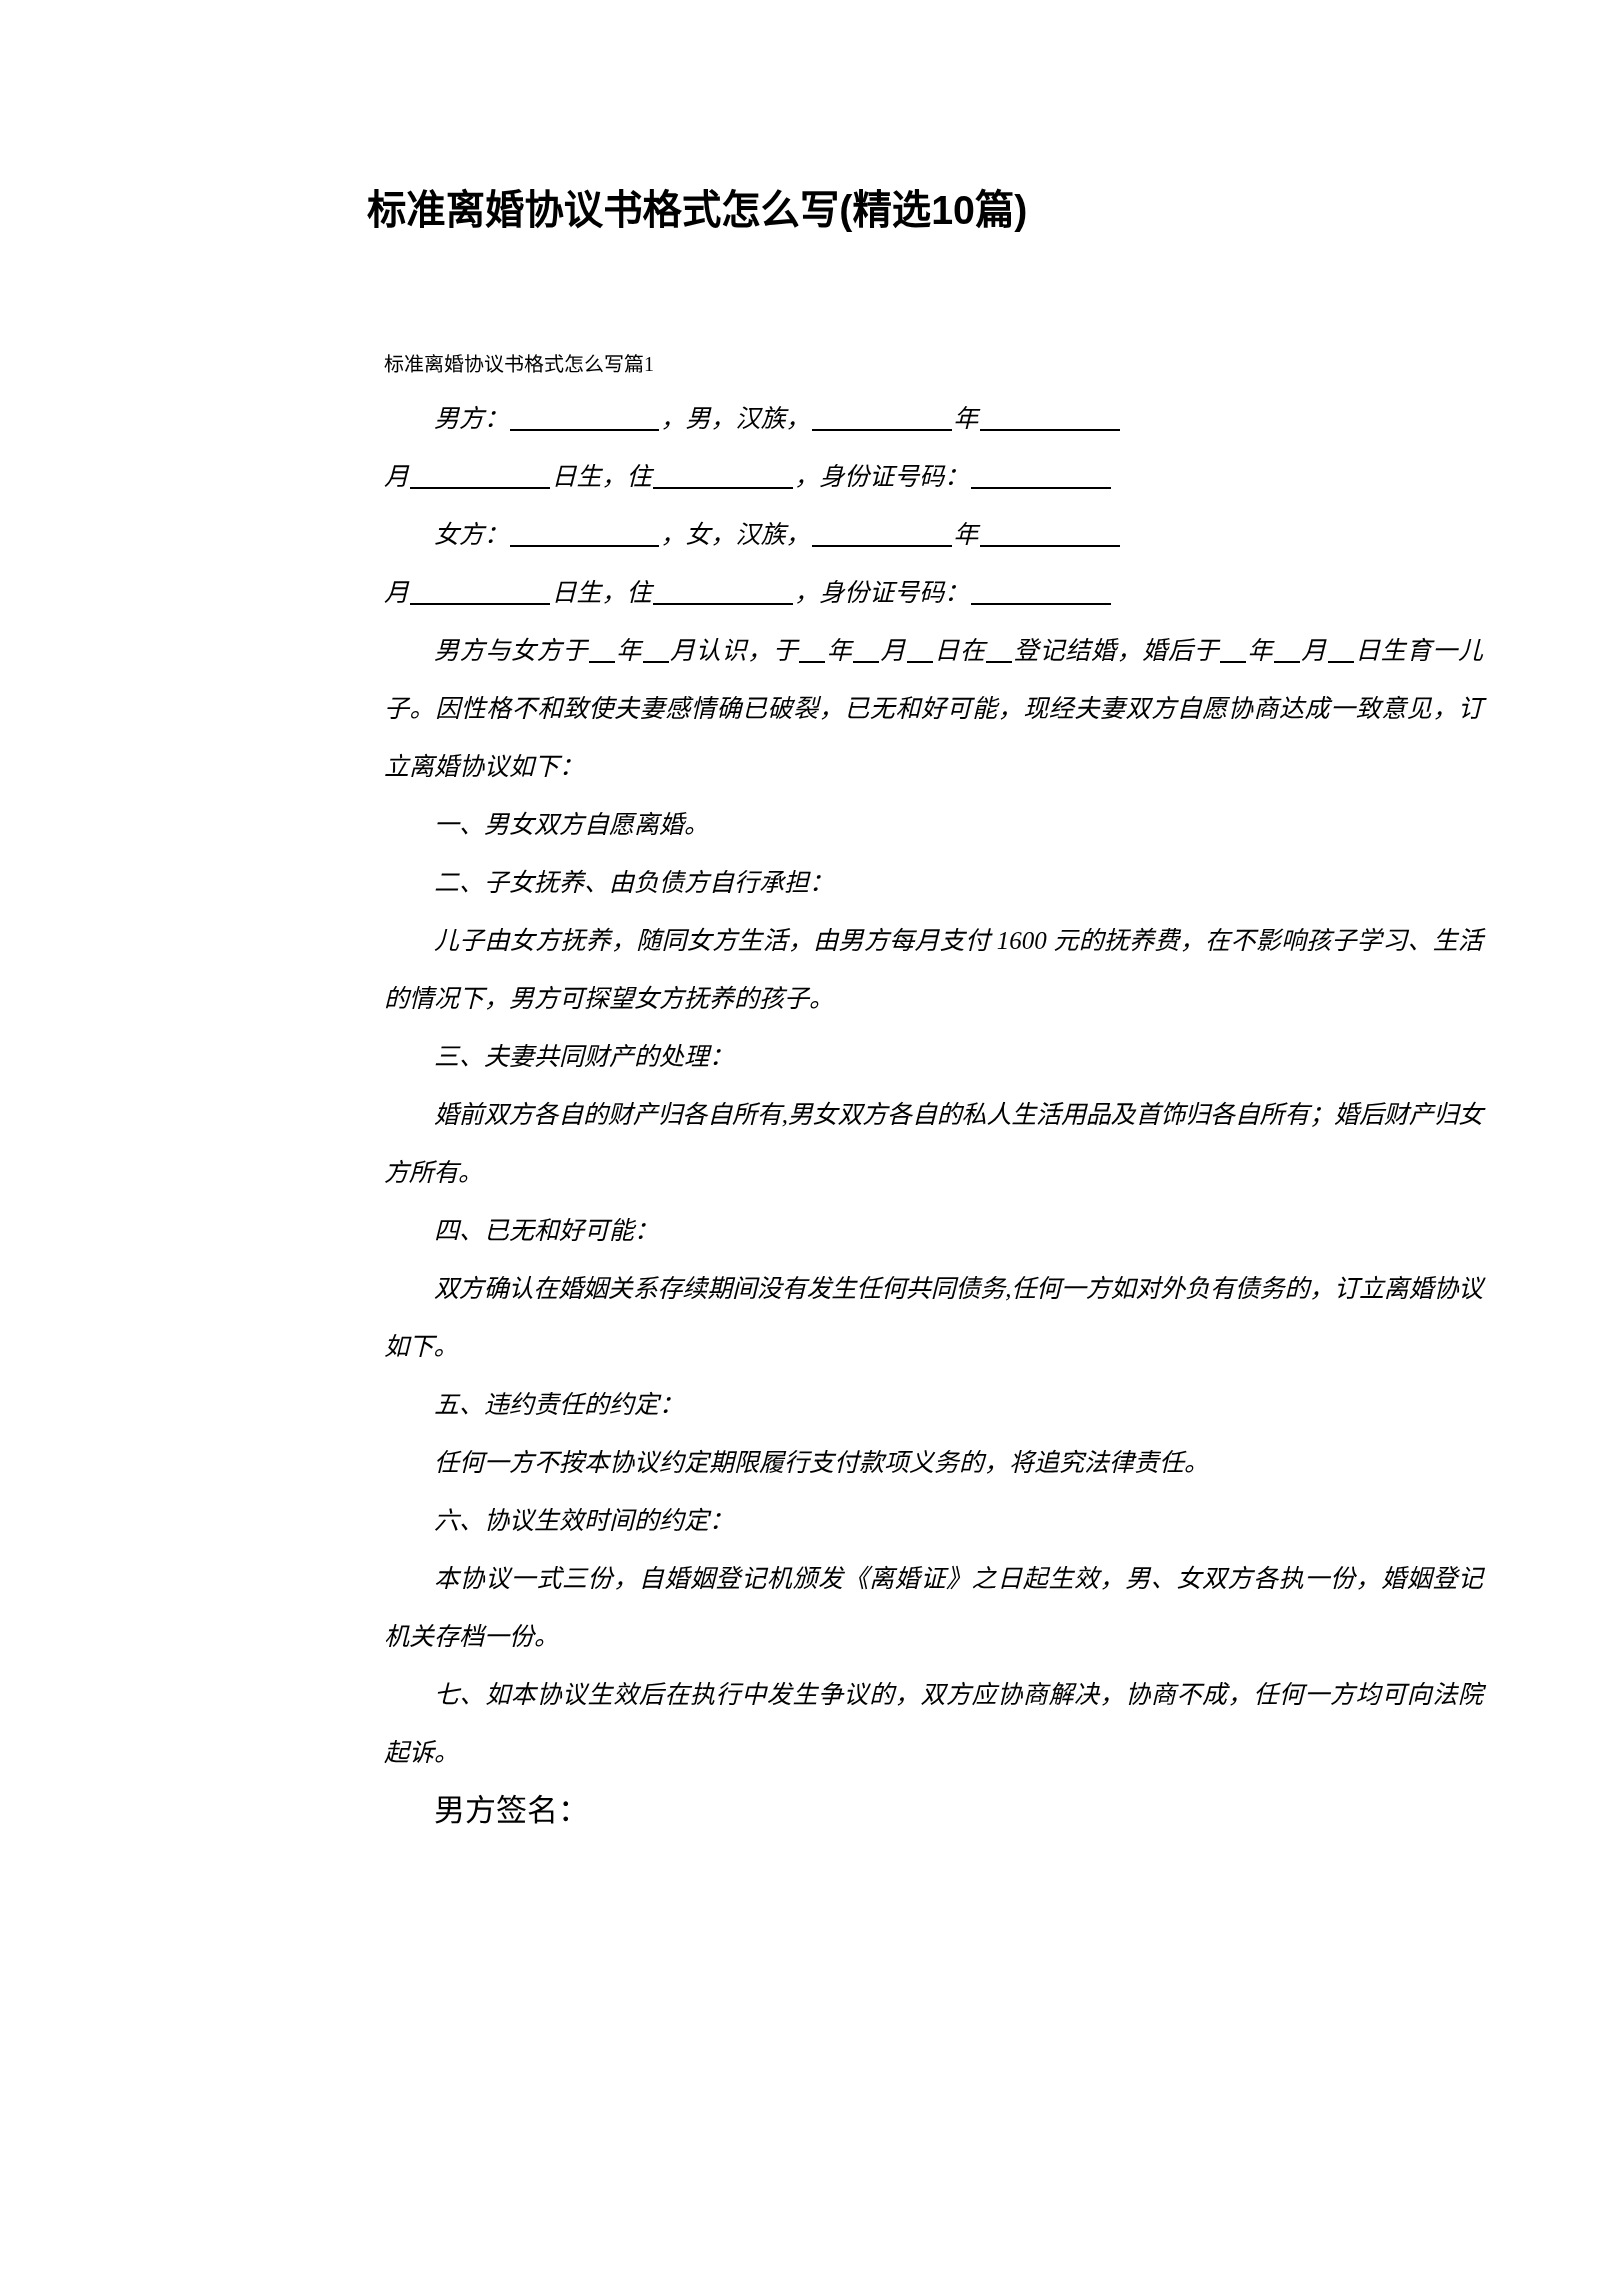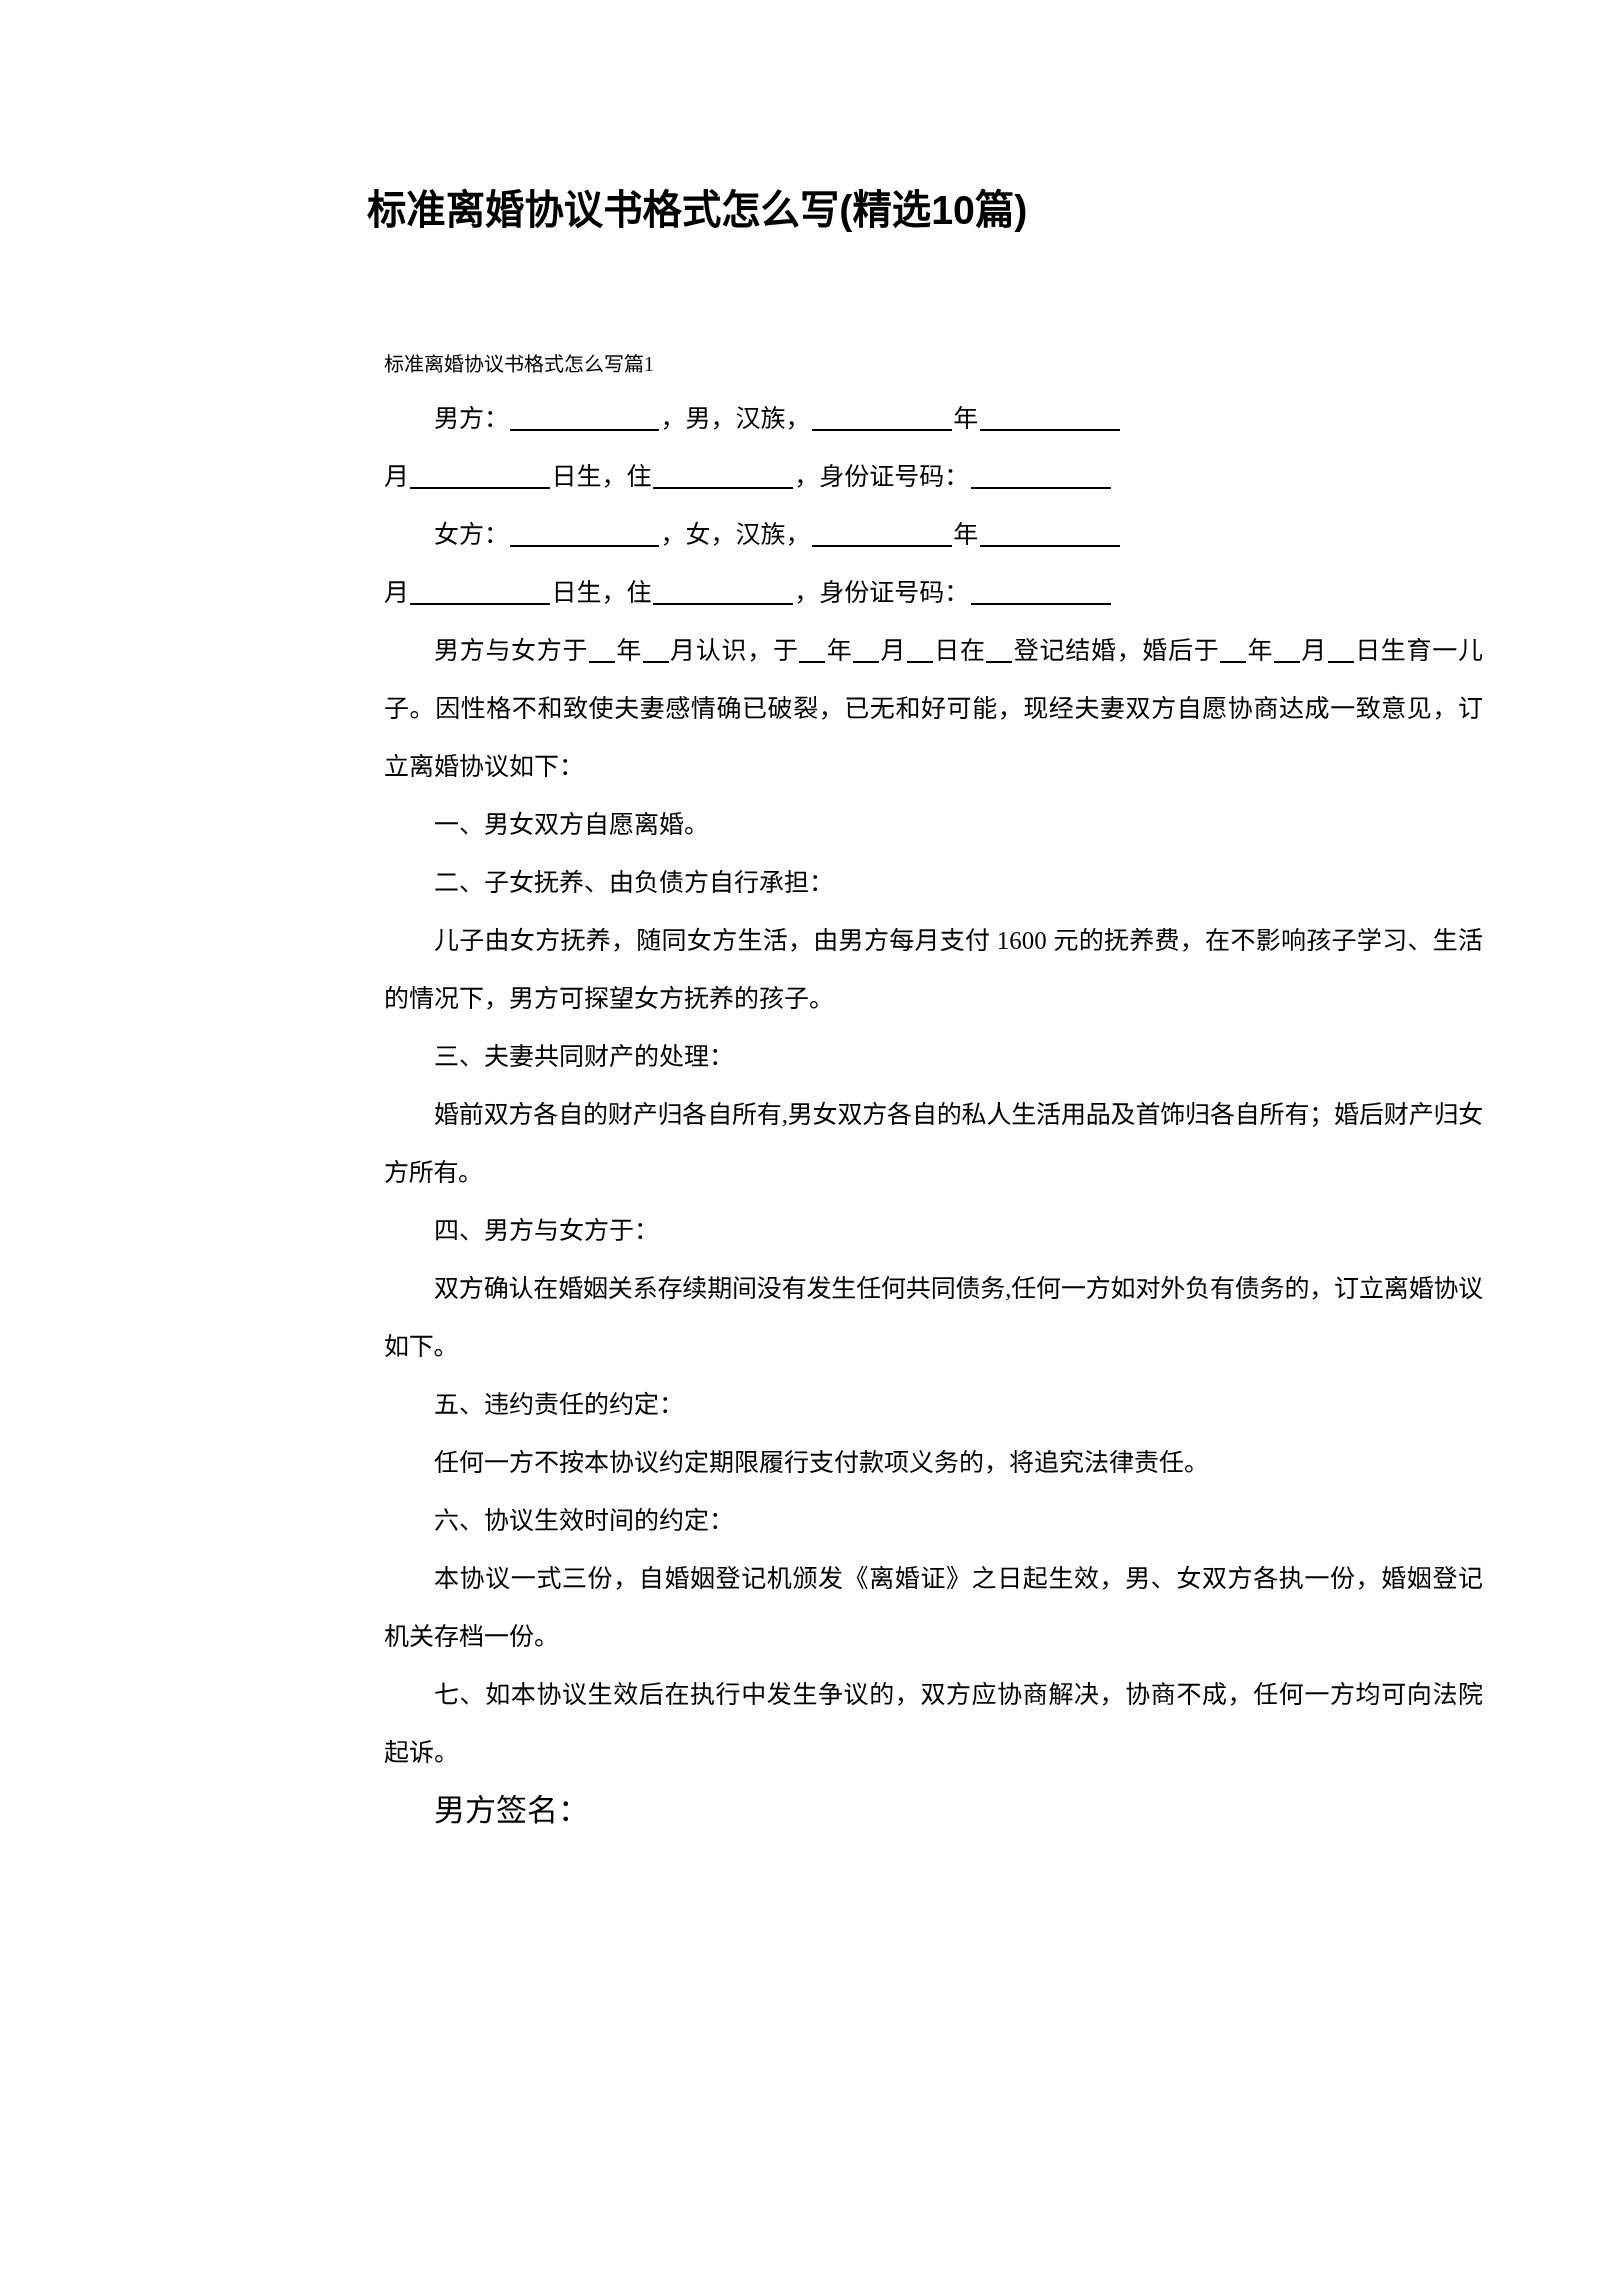--- a/index.html
+++ b/index.html
@@ -55,20 +55,21 @@
   }
 
   p.para {
     font-size: 25px;
     line-height: 58px;
     margin: 0 0 0 0;
     text-align: justify;
     text-justify: inter-character;
     text-indent: 50px;
     word-break: break-all;
+    font-style: italic;
   }
 
   p.para.noindent {
     text-indent: 0;
   }
 
   p.para.tight {
     letter-spacing: -0.3px;
   }
 
@@ -131,21 +132,21 @@
     <p class="para"><span>男方与女方于</span><span class="fill-short"></span><span>年</span><span class="fill-short"></span><span>月认识，于</span><span class="fill-short"></span><span>年</span><span class="fill-short"></span><span>月</span><span class="fill-short"></span><span>日在</span><span class="fill-short"></span><span>登记结婚，婚后于</span><span class="fill-short"></span><span>年</span><span class="fill-short"></span><span>月</span><span class="fill-short"></span><span>日生育一儿子。因性格不和致使夫妻感情确已破裂，已无和好可能，现经夫妻双方自愿协商达成一致意见，订立离婚协议如下：</span></p>
 
     <p class="para">一、男女双方自愿离婚。</p>
 
     <p class="para">二、子女抚养、由负债方自行承担：</p>
     <p class="para">儿子由女方抚养，随同女方生活，由男方每月支付 1600 元的抚养费，在不影响孩子学习、生活的情况下，男方可探望女方抚养的孩子。</p>
 
     <p class="para">三、夫妻共同财产的处理：</p>
     <p class="para tight">婚前双方各自的财产归各自所有,男女双方各自的私人生活用品及首饰归各自所有；婚后财产归女方所有。</p>
 
-    <p class="para">四、男方与女方于：</p>
+    <p class="para">四、已无和好可能：</p>
     <p class="para tight">双方确认在婚姻关系存续期间没有发生任何共同债务,任何一方如对外负有债务的，订立离婚协议如下。</p>
 
     <p class="para">五、违约责任的约定：</p>
     <p class="para">任何一方不按本协议约定期限履行支付款项义务的，将追究法律责任。</p>
 
     <p class="para">六、协议生效时间的约定：</p>
     <p class="para">本协议一式三份，自婚姻登记机颁发《离婚证》之日起生效，男、女双方各执一份，婚姻登记机关存档一份。</p>
 
     <p class="para">七、如本协议生效后在执行中发生争议的，双方应协商解决，协商不成，任何一方均可向法院起诉。</p>
 

